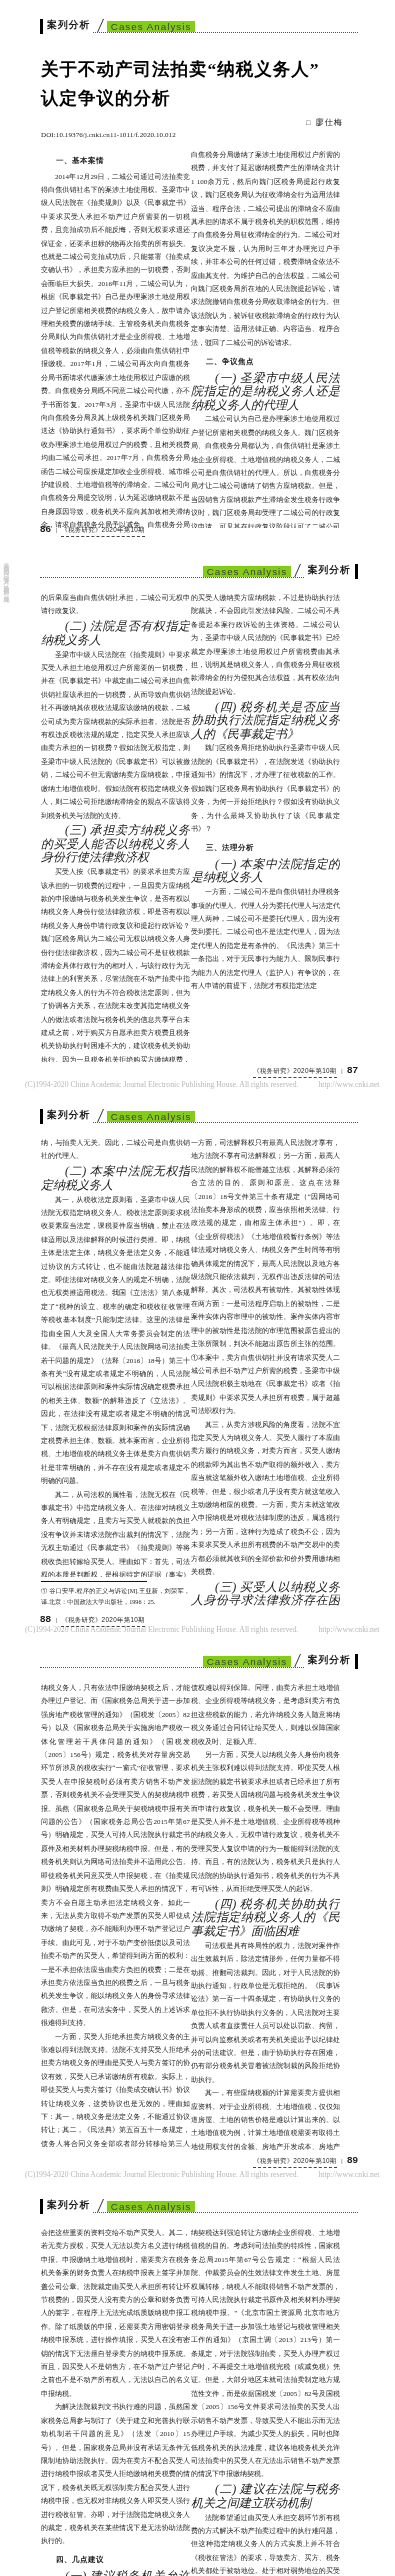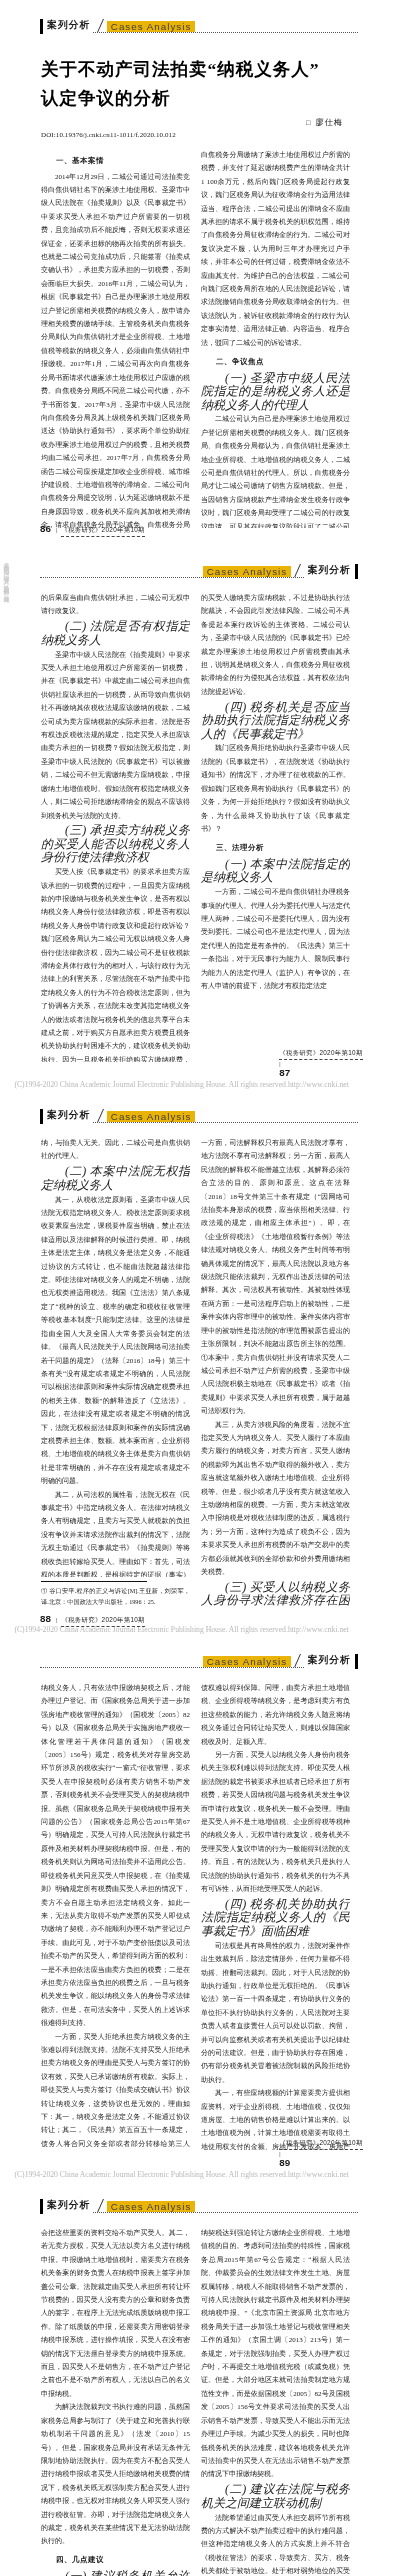--- a/index.html
+++ b/index.html
@@ -11,59 +11,59 @@
   .hdr{position:absolute;left:40px;right:37px;top:18.5px;height:17.5px;text-align:right;}
   .hdr .dots{position:absolute;left:0;right:0;top:13.4px;border-top:1px dotted #555;}
   .hdr-row{position:relative;display:flex;align-items:center;}
   .badge{background:#fff;border-left:3.6px solid #000;padding:0.5px 3.1px 1.5px 4.1px;
          font-family:"Liberation Sans","DejaVu Sans",sans-serif;font-weight:bold;
          font-size:9.8px;letter-spacing:1px;position:relative;z-index:2;}
   .badge-right{border-left:none;border-right:3.6px solid #000;padding:0.5px 4.1px 1.5px 3.1px;}
   .slash{display:inline-block;width:0;height:13.4px;border-left:1px solid #333;
          transform:skewX(-24deg);margin:0 6.2px;z-index:2;background:#fff;}
   .hdr-en{font-family:"Liberation Sans","DejaVu Sans",sans-serif;font-size:9.8px;color:#3c3c3c;
-          letter-spacing:1px;background:#eab308;padding:0 4.1px;position:relative;z-index:2;}
+          letter-spacing:1px;background:#84cc16;padding:0 4.1px;position:relative;z-index:2;}
   .hdr.right .hdr-row{justify-content:flex-end;}
 
   
   .title{position:absolute;left:41px;top:55px;font-size:17.5px;font-weight:bold;
          line-height:29px;letter-spacing:1px;color:#000;}
   .author{position:absolute;right:52px;top:117px;font-family:"Liberation Sans","DejaVu Sans",sans-serif;
           font-size:8.2px;letter-spacing:1px;}
   .author .sq{font-size:7.2px;margin-right:4.1px;}
   .doi{position:absolute;left:41px;top:131px;font-size:7px;letter-spacing:0.1px;}
 
   
-  .cols{position:absolute;left:41px;width:314px;display:flex;gap:11px;}
+  .cols{position:absolute;left:41px;width:314px;display:flex;gap:1px;}
   .cols.body{top:47px;height:470px;}
   .cols.first{top:149px;height:379px;}
   .col{width:149px;height:100%;overflow:hidden;position:relative;
        font-size:7px;line-height:13.4px;text-align:justify;}
   .p,.contp{margin:0;}
   .p{text-indent:2em;}
   .contp{text-indent:0;}
   .h2{font-family:"Liberation Sans","DejaVu Sans",sans-serif;font-weight:bold;font-size:7.5px;
       margin:4.6px 0 3.6px;text-indent:2em;letter-spacing:0.5px;}
   .h3{font-style:italic;font-size:12px;margin:1.5px 0;text-indent:2em;}
   .footnote{position:absolute;left:0;right:0;bottom:0;background:#fff;padding-top:4.1px;z-index:3;}
   .fn-rule{width:106px;border-top:1px solid #111;margin-bottom:4.6px;}
   .fn-text{font-size:6.2px;line-height:10.3px;text-align:justify;}
 
   
   .ftr{position:absolute;display:flex;align-items:baseline;z-index:4;}
   .ftr.left{left:40px;bottom:8.2px;text-align:center;}
-  .ftr.right{right:37px;bottom:12.4px;flex-direction:column;}
+  .ftr.right{right:37px;bottom:12.4px;}
   .pno{font-family:"Liberation Sans","DejaVu Sans",sans-serif;font-weight:bold;font-size:9.8px;}
   .fsep{margin:0 4.6px;color:#222;font-size:6.7px;}
   .fjournal{font-family:"Liberation Sans","DejaVu Sans",sans-serif;font-size:6.4px;
             border-bottom:0.5px dashed #444;padding-bottom:1px;letter-spacing:0.3px;}
 
   
-  .wm{position:absolute;left:14.4px;right:15.5px;bottom:1px;display:flex;justify-content:flex-start;
-      font-size:7.7px;color:#b7b7b7;white-space:nowrap;z-index:1;}
+  .wm{position:absolute;left:14.4px;right:15.5px;bottom:1px;display:flex;justify-content:flex-end;
+      font-size:7.7px;color:#b7b7b7;white-space:nowrap;z-index:1;gap:20px;}
   .sidewm{position:absolute;left:1.5px;top:12.4px;height:340px;writing-mode:vertical-rl;
           font-size:6px;color:#c9c9c9;letter-spacing:1px;}
 </style>
 </head>
 <body>
 
 <div id="doc">
     <section class="page">
       <div class="hdr left">
         <div class="dots"></div>

